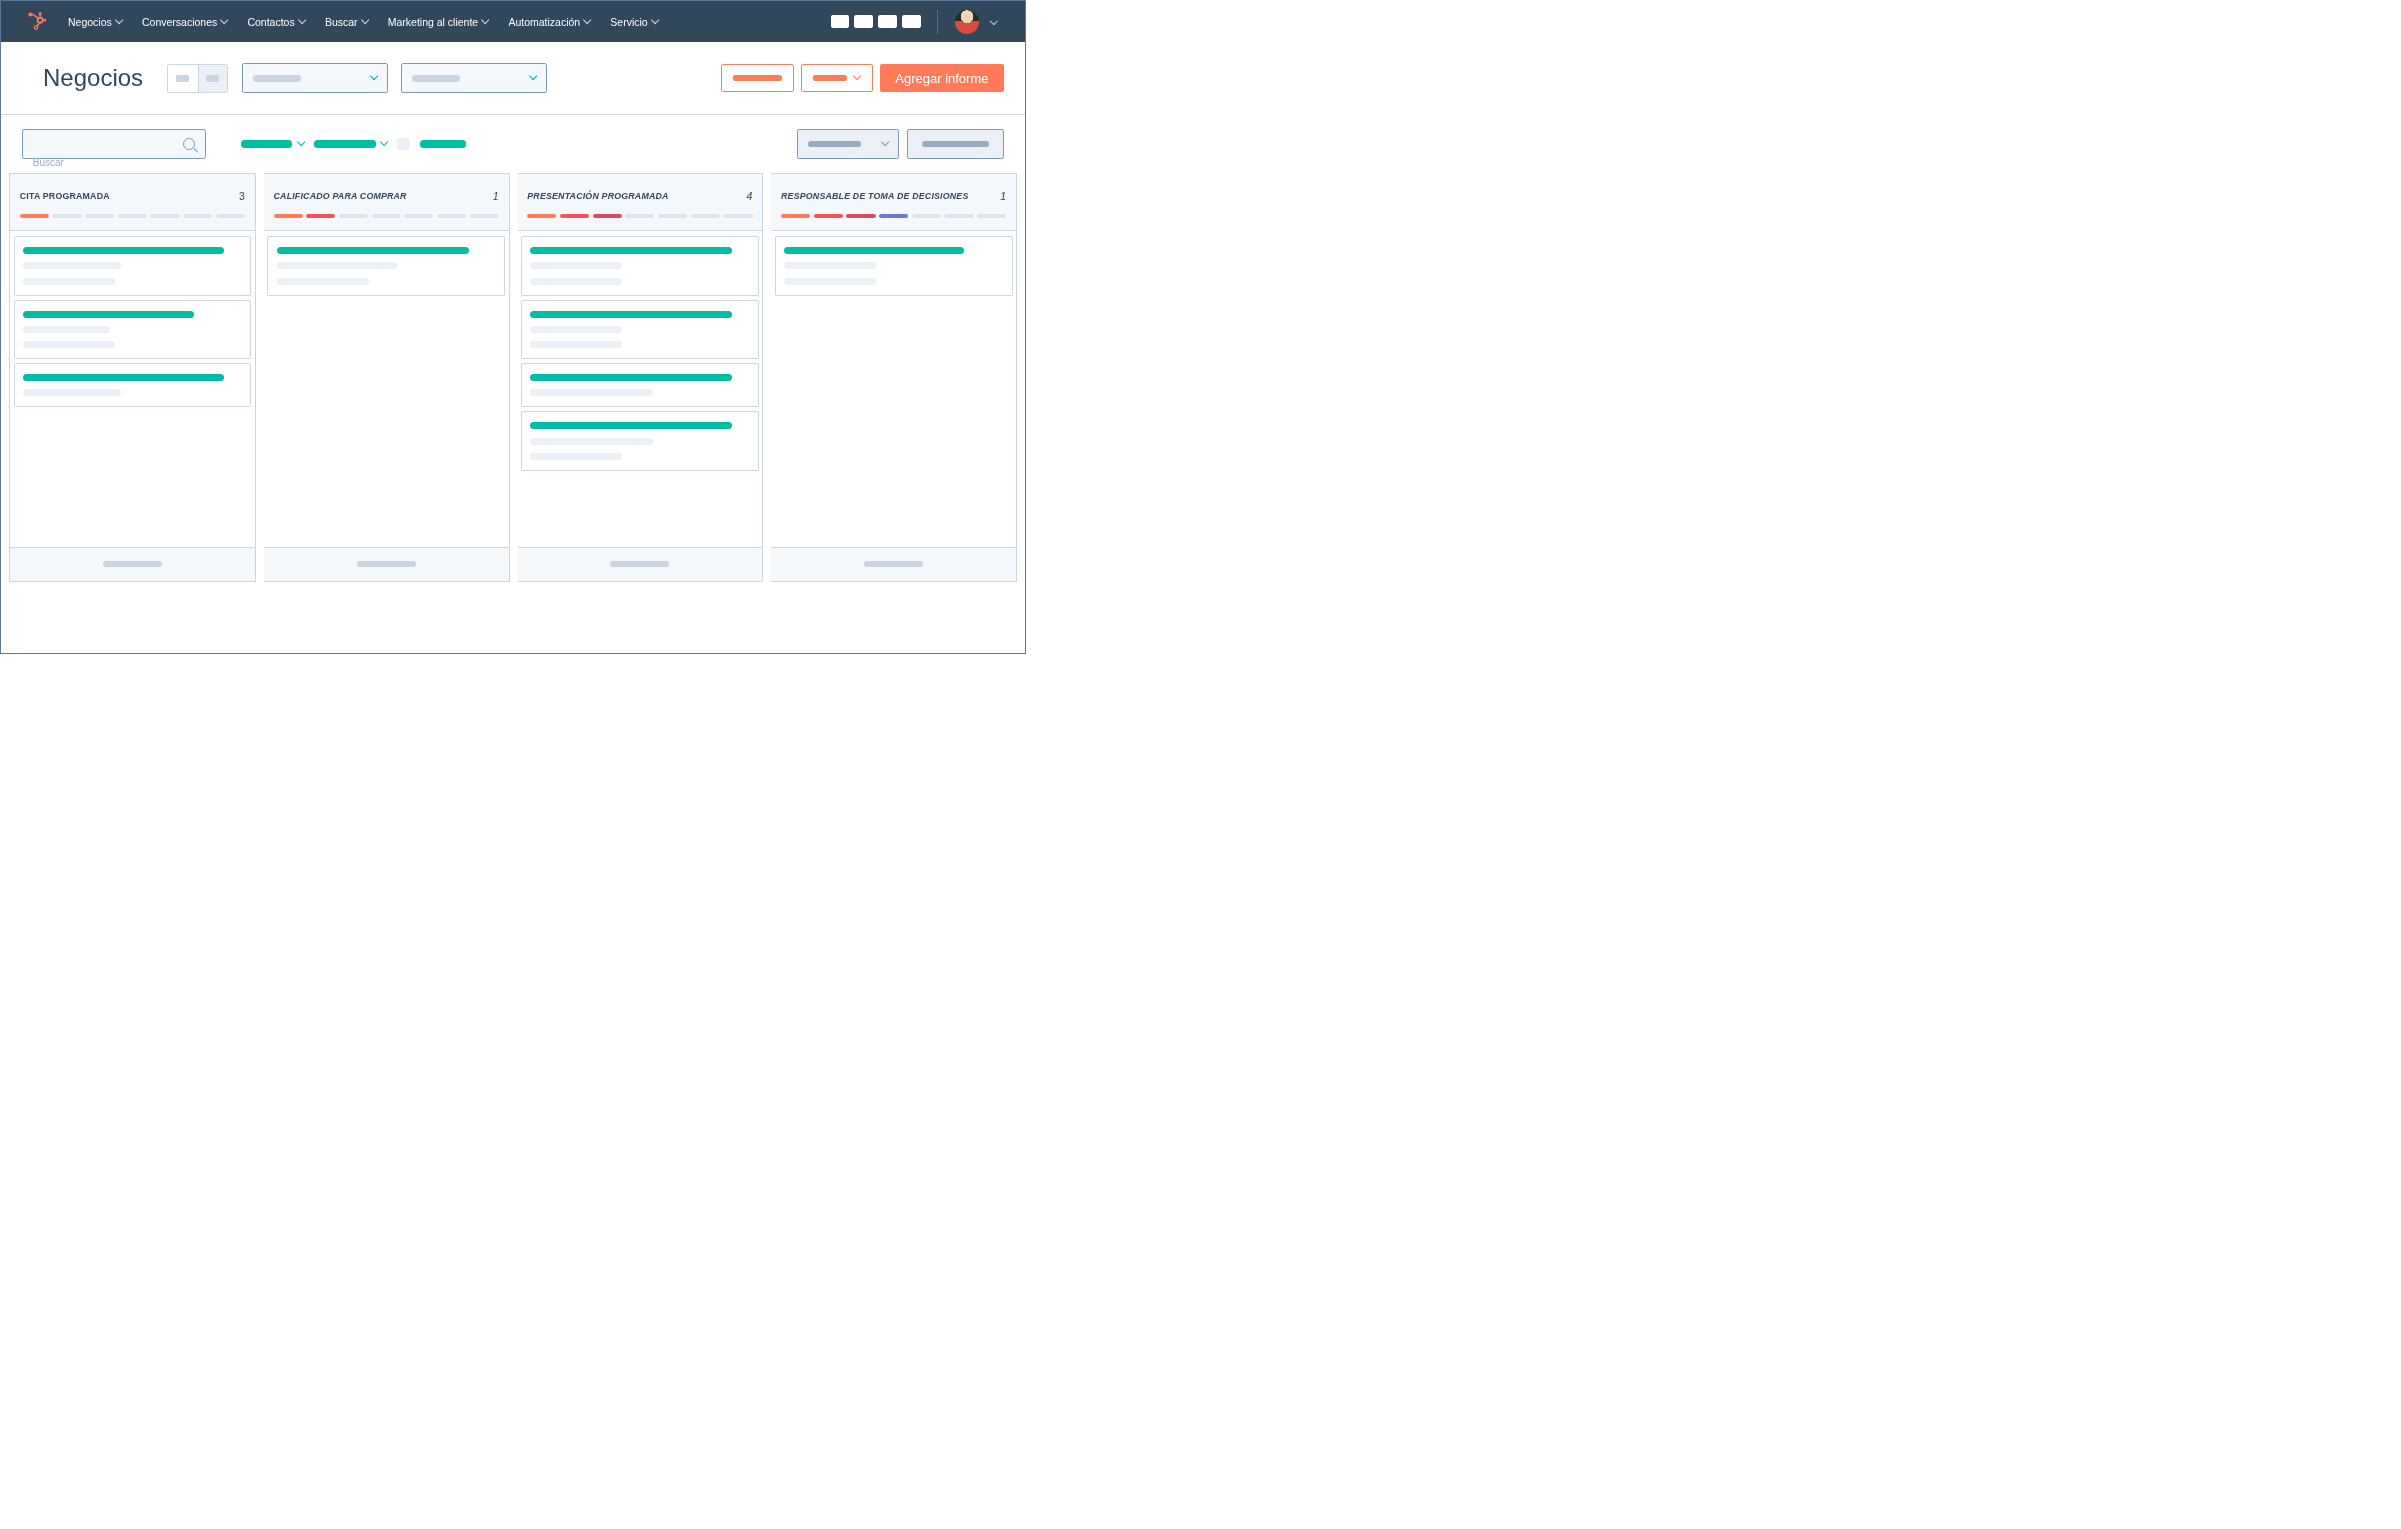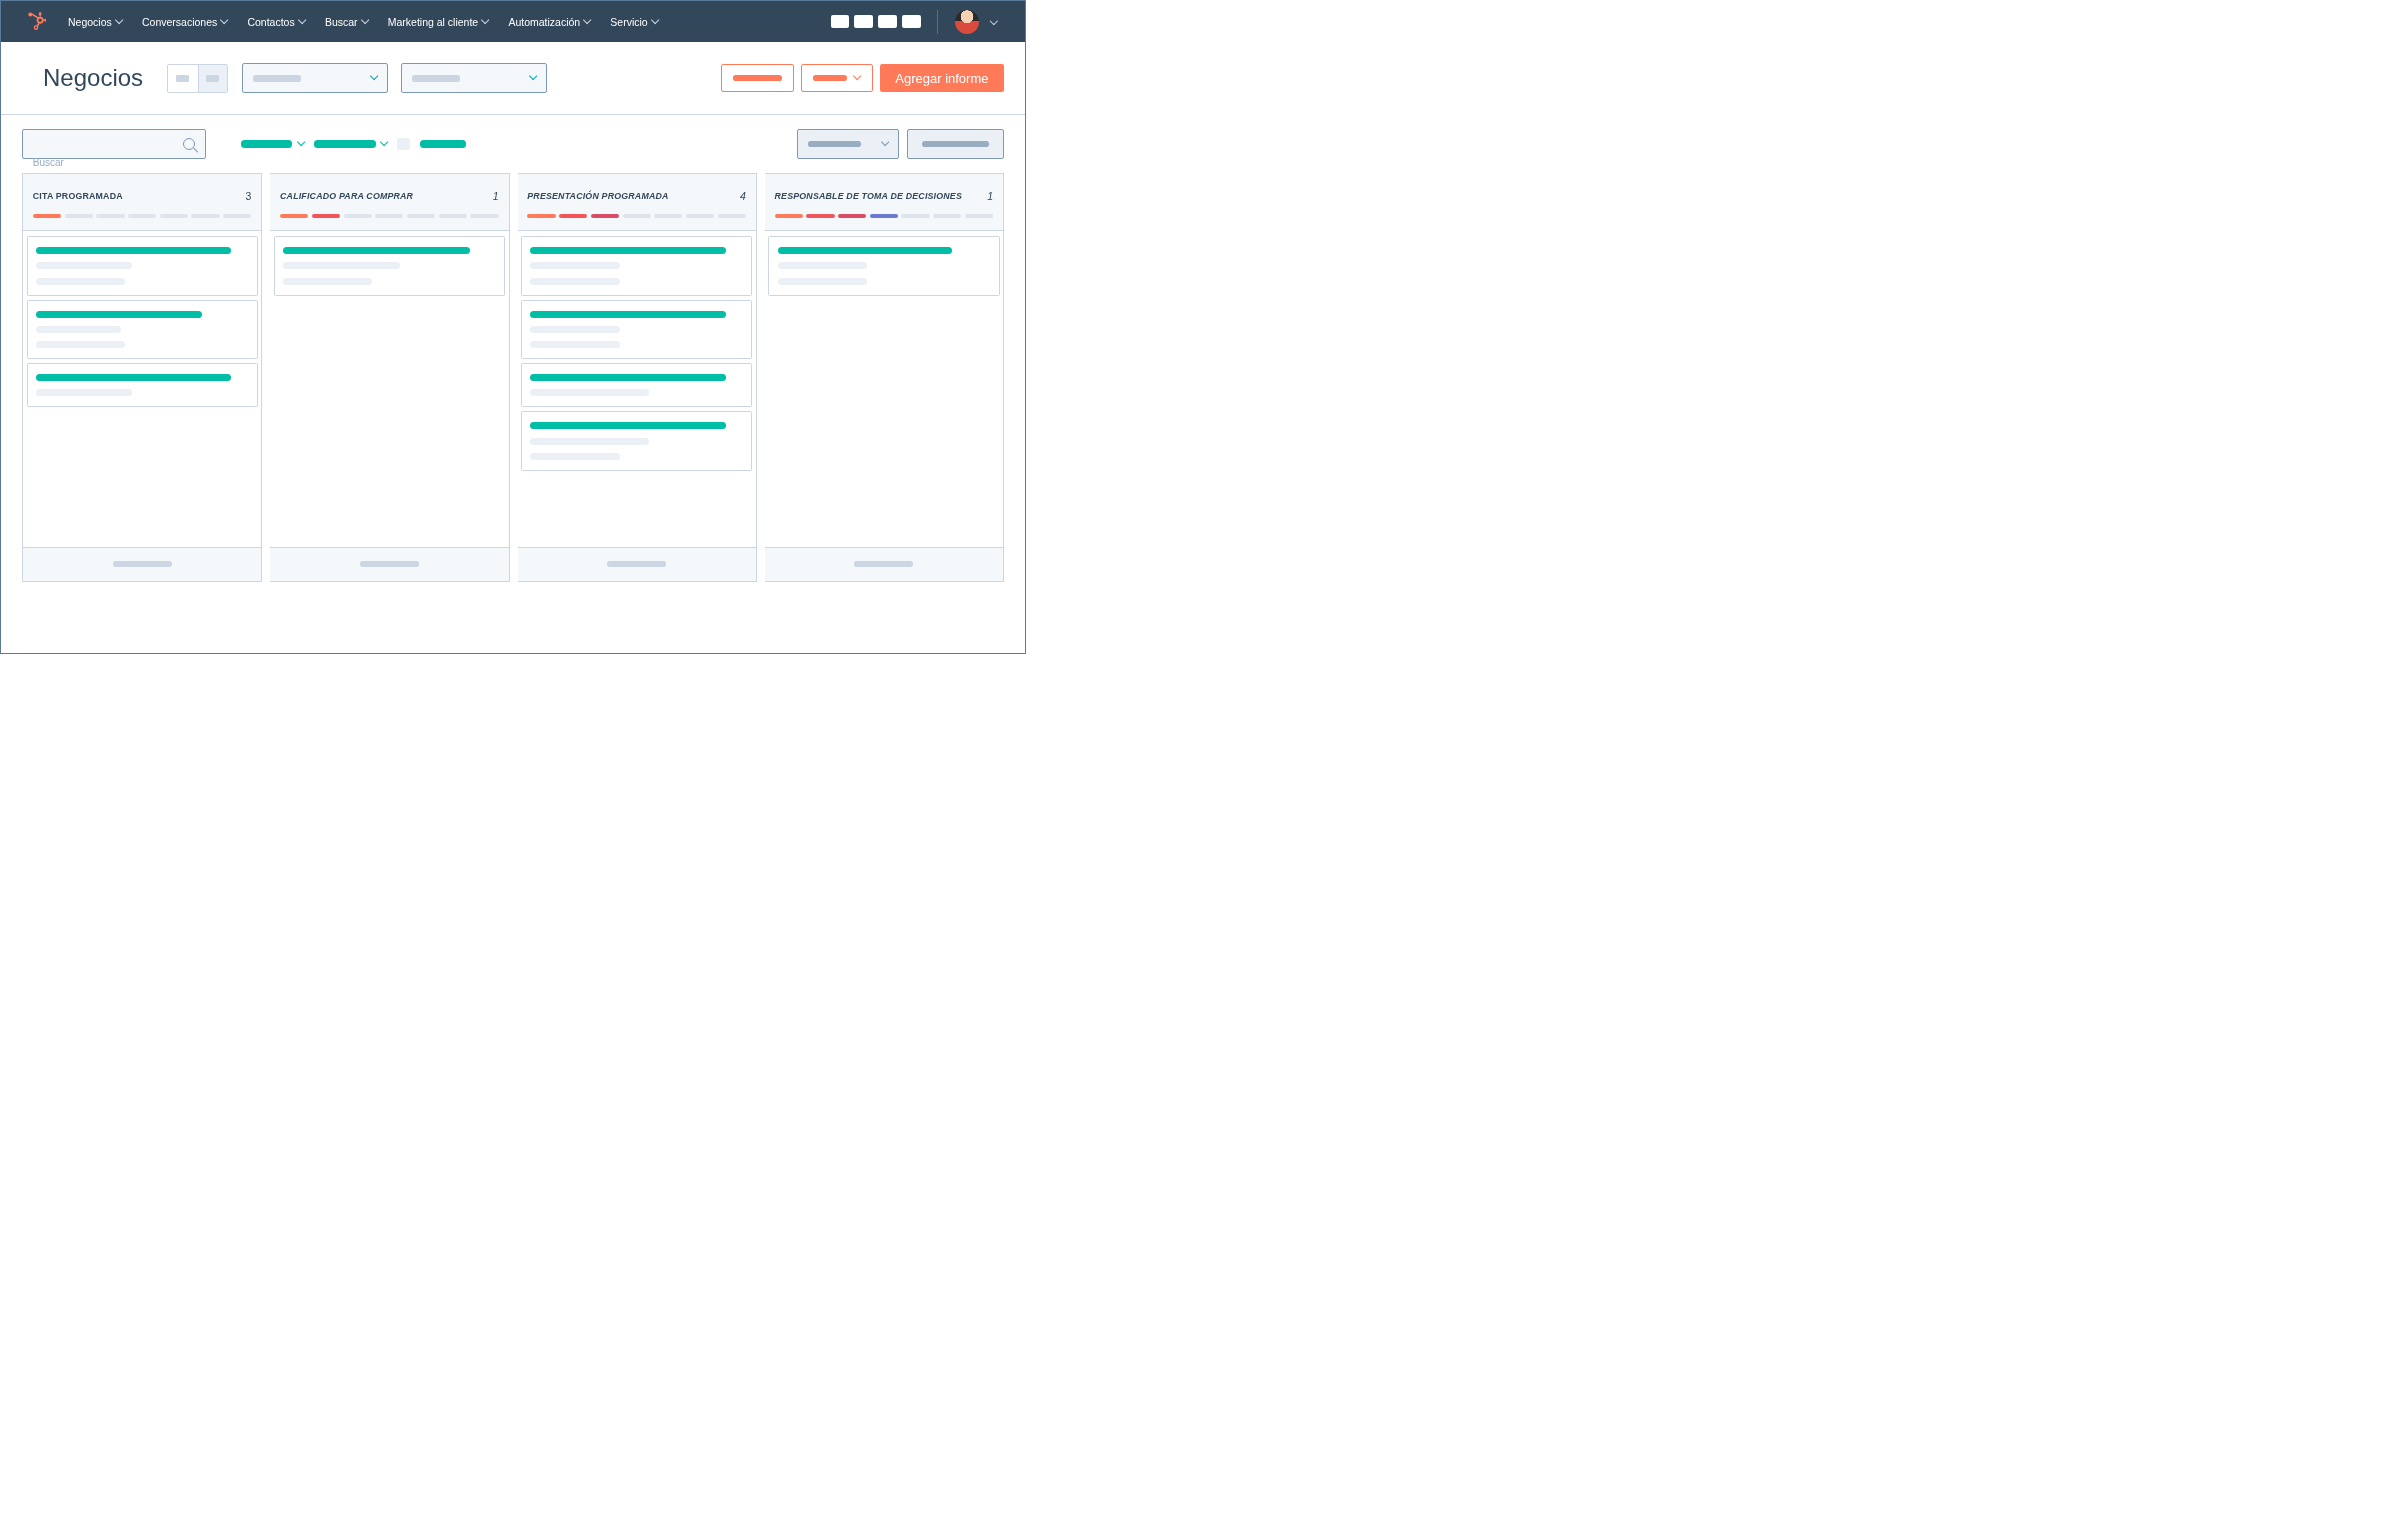--- a/index.html
+++ b/index.html
@@ -52,21 +52,21 @@
 .filt-chev { width: 6.3px; height: 6.3px; border-right: 1.4px solid #00bda5; border-bottom: 1.4px solid #00bda5; transform: rotate(45deg); margin-top:-2.8px;}
 .chk { width:12.7px; height:12.7px; background:#eaf0f6; border-radius:2.1px;}
 .tool-spacer { flex:1; }
 .tool-select { height: 29.5px; border:0.7px solid #7c98b6; border-radius:2.1px; background:#eaf0f6; display:flex; align-items:center; padding: 0 9.8px; cursor:pointer; gap: 21px;}
 .tool-select .ph { height:6.3px; background:#99acc2; border-radius:2.8px;}
 .ts-chev { width: 6.3px; height: 6.3px; border-right: 1.4px solid #7c98b6; border-bottom: 1.4px solid #7c98b6; transform: rotate(45deg); margin-top:-2.8px;}
 .tool-btn { height:29.5px; border:0.7px solid #7c98b6; border-radius:2.1px; background:#eaf0f6; display:flex; align-items:center; padding:0 14px; cursor:pointer;}
 .tool-btn .ph { height:6.3px; width:67px; background:#99acc2; border-radius:2.8px;}
 
 
-.board { display:flex; padding: 0 21px; gap:8px; }
+.board { display:flex; padding: 0 8px; gap:8px; }
 .col { flex:1; border:0.7px solid #cbd6e2; display:flex; flex-direction:column; background:#fff;}
 .col + .col { border-left: none; font-style: italic; }
 .col-head { background:#f5f8fa; padding: 15.5px 9.8px 11.2px 9.8px; border-bottom:0.7px solid #cbd6e2;}
 .col-title-row { display:flex; justify-content:space-between; align-items:center; margin-bottom: 12.7px;}
 .col-title { font-size: 8.8px; font-weight:600; color:#33475b; letter-spacing:0.2px;}
 .col-count { font-size:10.5px; color:#33475b;}
 .stages { display:flex; gap: 3.5px;}
 .stage { flex:1; height:4.2px; background:#dfe3eb; border-radius:2.1px;}
 .stage.s-orange { background:#ff7a59; }
 .stage.s-dorange { background:#f2545b; }

